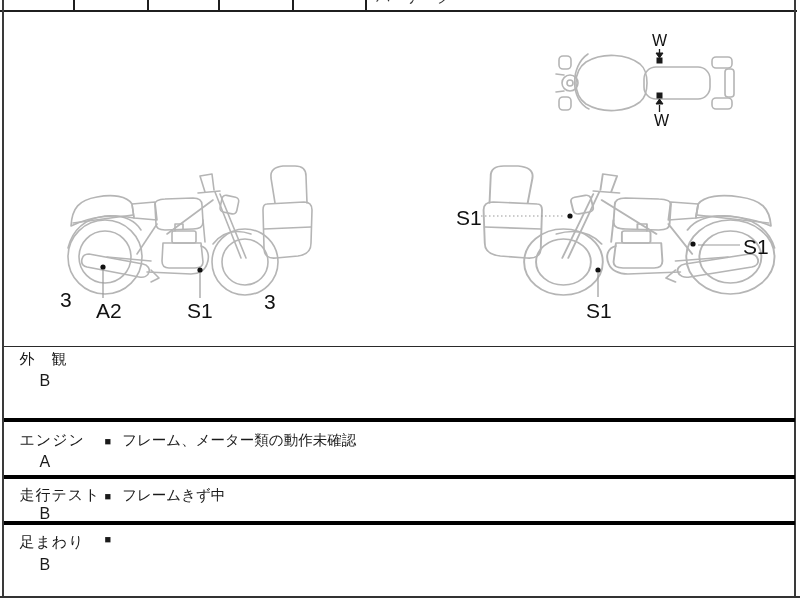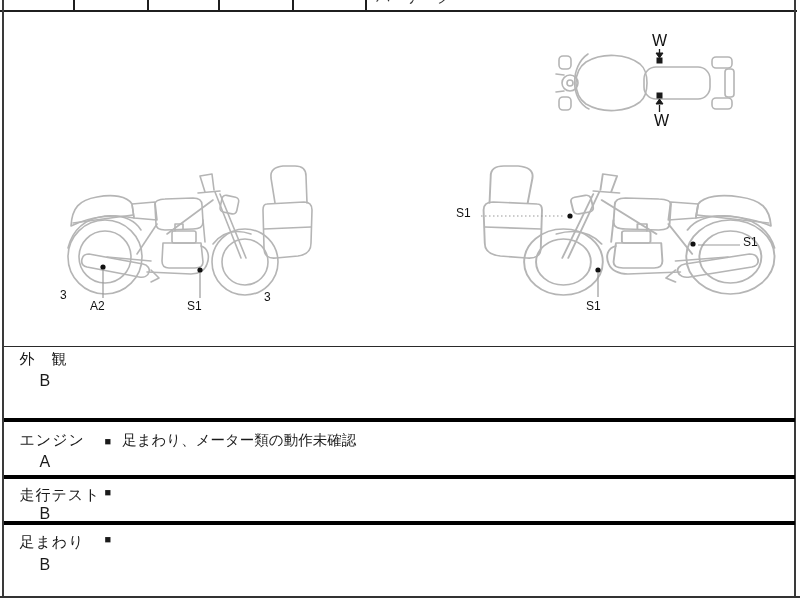--- a/index.html
+++ b/index.html
@@ -12,21 +12,21 @@
   .vline{position:absolute;top:0;width:1.5px;height:10px;background:#1f1f1f;}
   .frag{position:absolute;top:-11px;font-size:14px;color:#333;}
 
   
   .border-left{position:absolute;left:2px;top:0;width:1.5px;height:597px;background:#3a3a3a;}
   .border-right{position:absolute;left:794px;top:0;width:1.5px;height:597px;background:#3a3a3a;}
   .border-bottom{position:absolute;left:0;top:595.5px;width:800px;height:2px;background:#333;}
 
   
   .diagram-svg{position:absolute;}
-  .mark-label{position:absolute;font-size:12px;font-weight:400;color:#111;line-height:1;}
+  .mark-label{position:absolute;font-size:21px;font-weight:400;color:#111;line-height:1;}
   .w-label{position:absolute;font-size:16px;color:#111;line-height:1;}
 
   
   .sections{position:absolute;left:3.5px;top:346px;width:791px;}
   .section{position:relative;box-sizing:border-box;}
   .section{border-top:4px solid #000000;}
   .section.first{border-top:1.5px solid #2a2a2a;text-align:right;}
   .sec-label{position:absolute;left:16px;font-size:15px;letter-spacing:1px;}
   .sec-grade{position:absolute;left:36px;font-size:16px;}
   .sec-note{position:absolute;left:101px;font-size:14.5px;display:flex;align-items:center;gap:11px;}
@@ -142,49 +142,50 @@
     <g fill="#111">
       <circle cx="103" cy="267" r="2.6"></circle>
       <circle cx="200" cy="270" r="2.6"></circle>
       <circle cx="570" cy="216" r="2.6"></circle>
       <circle cx="693" cy="244" r="2.6"></circle>
       <circle cx="598" cy="270" r="2.6"></circle>
     </g>
   </svg>
 
   <div class="mark-label" style="left:60px;top:289px">3</div>
-  <div class="mark-label" style="left:90px;top:300px">A2</div>
+  <div class="mark-label" style="left:96px;top:300px">A2</div>
   <div class="mark-label" style="left:187px;top:300px">S1</div>
   <div class="mark-label" style="left:264px;top:291px">3</div>
 
   <div class="mark-label" style="left:456px;top:207px">S1</div>
   <div class="mark-label" style="left:743px;top:236px">S1</div>
   <div class="mark-label" style="left:586px;top:300px">S1</div>
 
   <div class="sections">
 
     <div class="section first" style="height:72px">
       <div class="sec-label" style="top:3px">外　観</div>
       <div class="sec-grade" style="top:25px">B</div>
     </div>
 
     <div class="section" style="height:57px">
       <div class="sec-label" style="top:9px">エンジン</div>
       <div class="sec-grade" style="top:31px">A</div>
       <div class="sec-note" style="top:9px">
         <span class="bullet">■</span>
-        <span>足まわり、メーター類の動作未確認</span>
+        <span>フレーム、メーター類の動作未確認</span>
       </div>
     </div>
 
     <div class="section" style="height:46px">
       <div class="sec-label" style="top:7px">走行テスト</div>
       <div class="sec-grade" style="top:26px">B</div>
       <div class="sec-note" style="top:7px">
         <span class="bullet">■</span>
+        <span>フレームきず中</span>
       </div>
     </div>
 
     <div class="section" style="height:84px">
       <div class="sec-label" style="top:8px">足まわり</div>
       <div class="sec-grade" style="top:31px">B</div>
       <div class="sec-note" style="top:8px">
         <span class="bullet">■</span>
       </div>
     </div>

